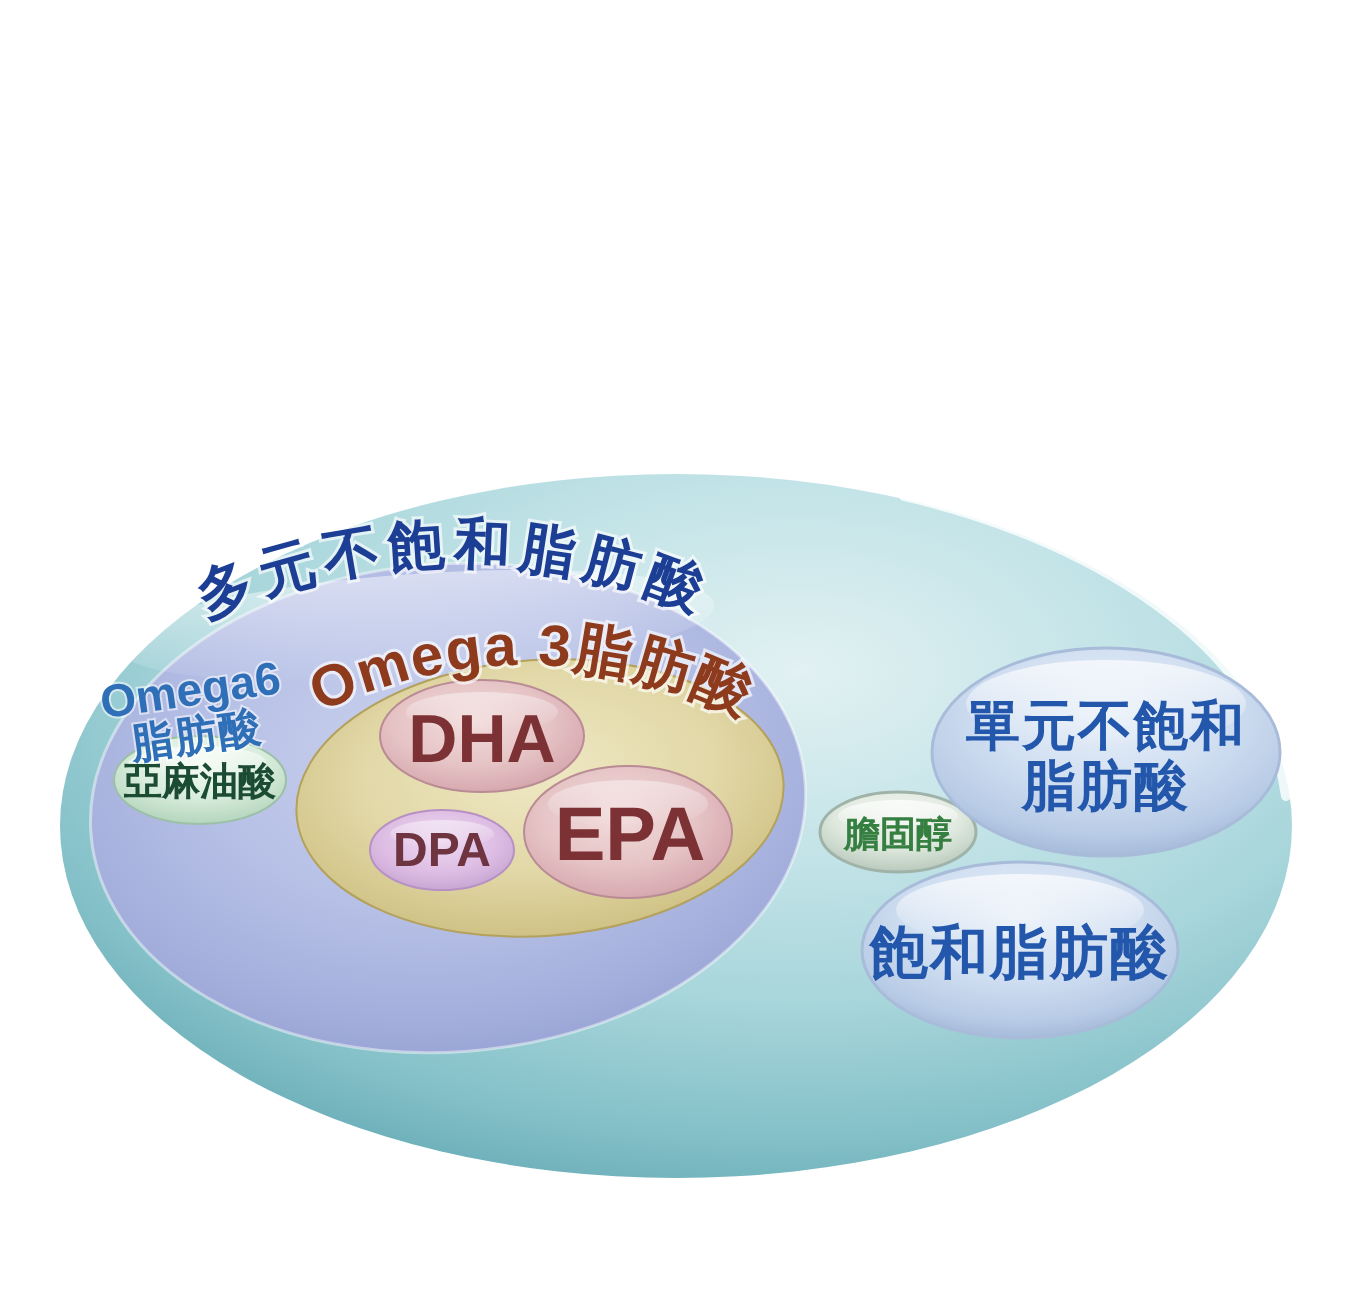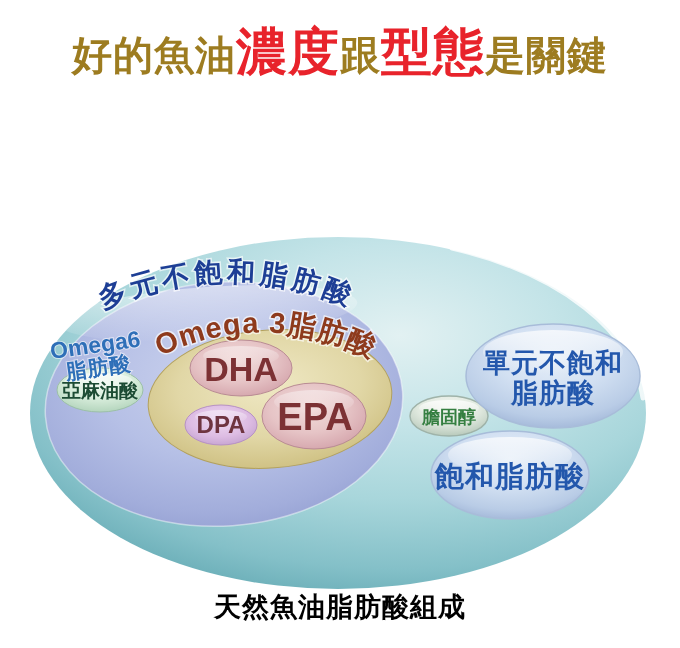--- a/index.html
+++ b/index.html
@@ -30,23 +30,20 @@
   .caption{
     position:absolute;top:589px;left:0;width:680px;text-align:center;
     font-size:27px;font-weight:700;color:#000000;letter-spacing:1px;
   }
 </style>
 </head>
 <body>
 
 <div class="page">
 
-  <div class="title">
-    <span class="gold">好的魚油</span><span class="red">濃度</span><span class="gold">跟</span><span class="red">型態</span><span class="gold">是關鍵</span>
-  </div>
 
 
   <svg class="diagram" width="680" height="648" viewBox="0 0 680 648">
     <defs>
       <radialGradient id="g-outer" cx="60%" cy="28%" r="85%">
         <stop offset="0%" stop-color="#e2f1f2"></stop>
         <stop offset="30%" stop-color="#c4e4e8"></stop>
         <stop offset="55%" stop-color="#a8d6db"></stop>
         <stop offset="78%" stop-color="#84c0c8"></stop>
         <stop offset="93%" stop-color="#63a9b3"></stop>
@@ -151,15 +148,14 @@
     <text x="100" y="397" font-size="19" font-weight="700" fill="#1c4b33" text-anchor="middle">亞麻油酸</text>
 
     <text x="449" y="423" font-size="18" font-weight="700" fill="#357f41" text-anchor="middle">膽固醇</text>
 
     <text x="553" y="372" font-size="27" font-weight="700" fill="#2357ac" text-anchor="middle" letter-spacing="1">單元不飽和</text>
     <text x="553" y="402" font-size="27" font-weight="700" fill="#2357ac" text-anchor="middle" letter-spacing="1">脂肪酸</text>
 
     <text x="510" y="486" font-size="29" font-weight="700" fill="#2357ac" text-anchor="middle" letter-spacing="1">飽和脂肪酸</text>
   </svg>
 
-  <div class="caption">天然魚油脂肪酸組成</div>
 
 </div>
 
 </body></html>

